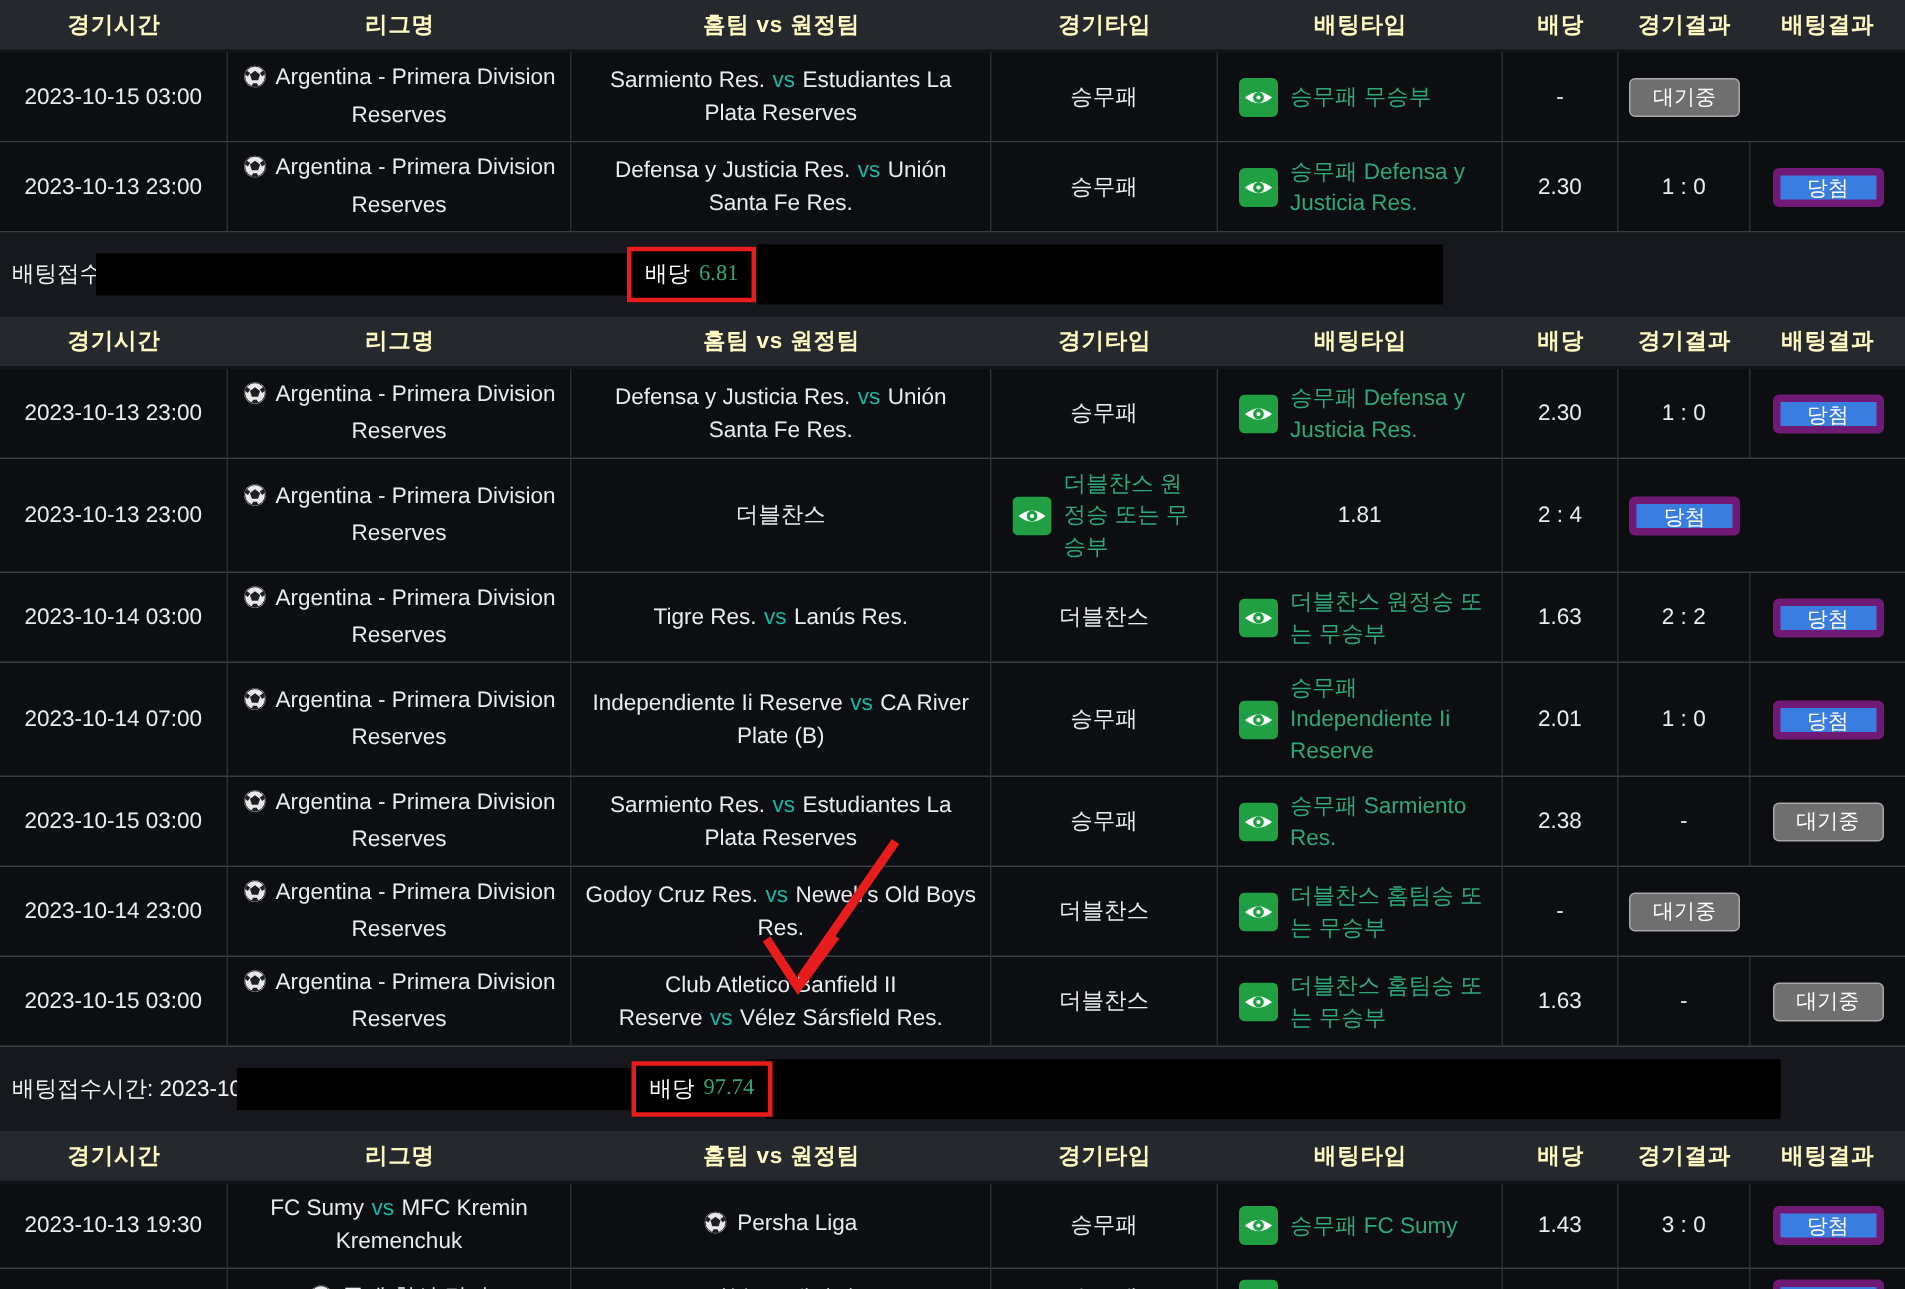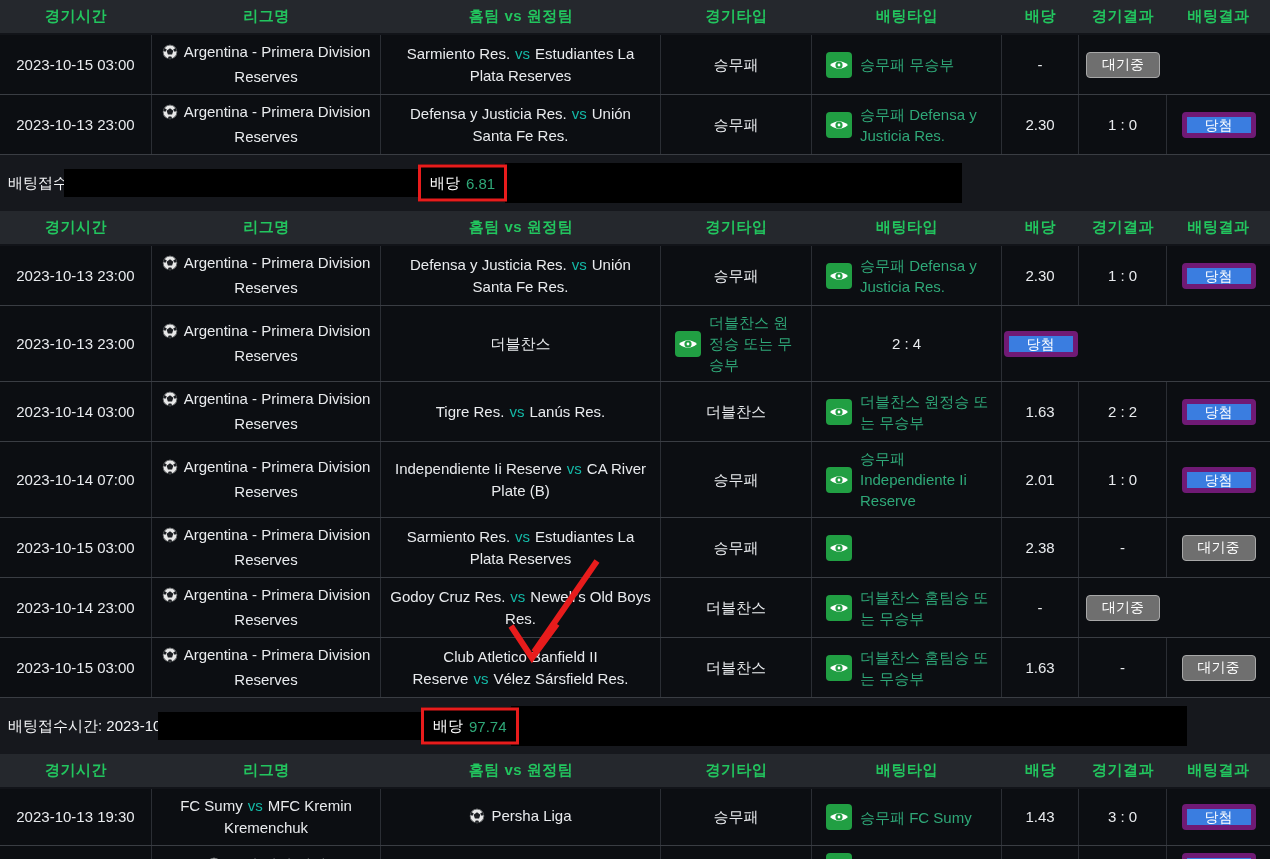--- a/index.html
+++ b/index.html
@@ -9,21 +9,21 @@
 
   
   .btable { width:1270px; }
   .thead, .trow {
     display:grid;
     grid-template-columns:152px 229px 280px 151px 190px 77px 88px 103px;
   }
   .thead { background:#25282d; border-bottom:2px solid #121419; }
   .hcell {
     height:33px; display:flex; align-items:center; justify-content:center;
-    font-size:15px; font-weight:bold; color:#22c55e; letter-spacing:0.5px;
+    font-size:15px; font-weight:bold; color:#fef9c3; letter-spacing:0.5px;
   }
   .tbody { background:#0c0e12; }
   .trow { border-bottom:1px solid #3a3d43; background:#0c0e12; }
   .cell {
     min-height:40px; padding:6px 8px; border-right:1px solid #2b2e34;
     display:flex; align-items:center; justify-content:center;
     font-size:15px; color:#e9ebee; text-align:center; line-height:22px;
   }
   .cell:last-child { border-right:none; }
   .c-league, .c-match { display:block; display:flex; }
@@ -48,21 +48,21 @@
   }
   .redact { position:absolute; top:50%; transform:translateY(-50%); background:#000000; }
   .redact-a { height:28px; }
   .redact-b { height:40px; }
   .odds-box {
     position:absolute; top:50%; transform:translateY(-50%); height:37px;
     border:3px solid #e81c1c; background:#000000;
     display:flex; align-items:center; gap:6px; padding:0 9px; z-index:2; white-space:nowrap;
   }
   .odds-box .odds-label { color:#ffffff; font-size:15px; }
-  .odds-box .odds-value { color:#2fa878; font-size:15px; }
+  .odds-box .odds-value { color:#2fa878; font-size:15px;font-family:Liberation Serif, serif; }
 
   .t1 .redact-a { left:64px;  width:354px; }
   .t1 .redact-b { left:505px; width:457px; }
   .t1 .odds-box { left:418px; }
   .t2 .redact-a { left:158px; width:263px; }
   .t2 .redact-b { left:511px; width:676px; }
   .t2 .odds-box { left:421px; }
 
   
   .arrow-layer { position:absolute; left:495px; top:553px; width:130px; height:120px; z-index:5; pointer-events:none; }
@@ -244,20 +244,21 @@
       <span class="eye">
         <svg width="26" height="26" viewBox="0 0 26 26">
           <rect x="0" y="0" width="26" height="26" rx="4" fill="#219f43"></rect>
           <path d="M4 13 Q13 5.5 22 13 Q13 20.5 4 13 Z" fill="#ffffff"></path>
           <circle cx="13" cy="13" r="3.6" fill="#219f43"></circle>
           <circle cx="13" cy="13" r="1.4" fill="#ffffff"></circle>
         </svg>
       </span>
       <span class="btype-text">더블찬스 원정승 또는 무승부</span>
     </div>
+    <div class="cell c-odds">1.81</div>
     <div class="cell c-result">2 : 4</div>
     <div class="cell c-bresult">
       <button class="status-btn win">당첨</button>
     </div>
   </div>
           <div class="trow">
     <div class="cell c-time">2023-10-14 03:00</div>
     <div class="cell c-league">
       <div class="inline-wrap">
         <span class="ball">
@@ -358,20 +359,21 @@
     <div class="cell c-gtype">승무패</div>
     <div class="cell c-btype">
       <span class="eye">
         <svg width="26" height="26" viewBox="0 0 26 26">
           <rect x="0" y="0" width="26" height="26" rx="4" fill="#219f43"></rect>
           <path d="M4 13 Q13 5.5 22 13 Q13 20.5 4 13 Z" fill="#ffffff"></path>
           <circle cx="13" cy="13" r="3.6" fill="#219f43"></circle>
           <circle cx="13" cy="13" r="1.4" fill="#ffffff"></circle>
         </svg>
       </span>
+      <span class="btype-text">승무패 Sarmiento Res.</span>
     </div>
     <div class="cell c-odds">2.38</div>
     <div class="cell c-result">-</div>
     <div class="cell c-bresult">
       <button class="status-btn pending">대기중</button>
     </div>
   </div>
           <div class="trow">
     <div class="cell c-time">2023-10-14 23:00</div>
     <div class="cell c-league">

